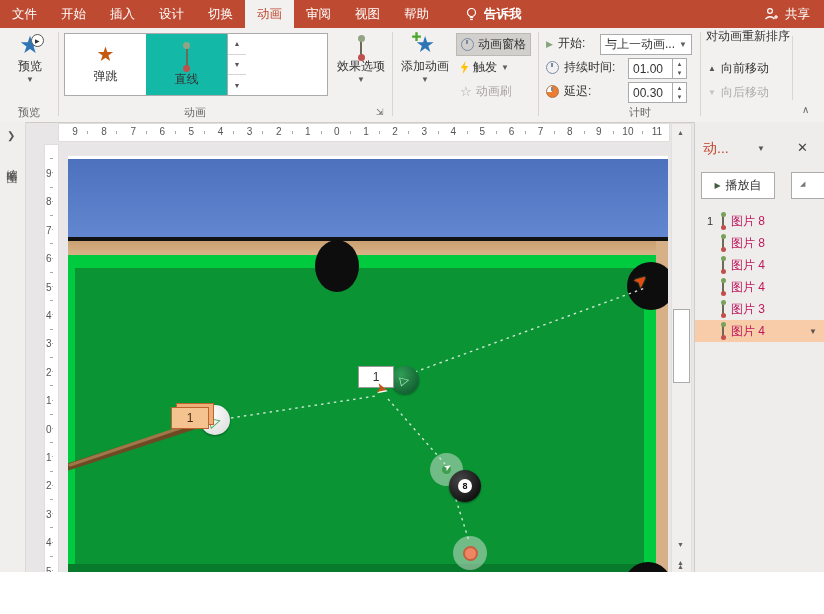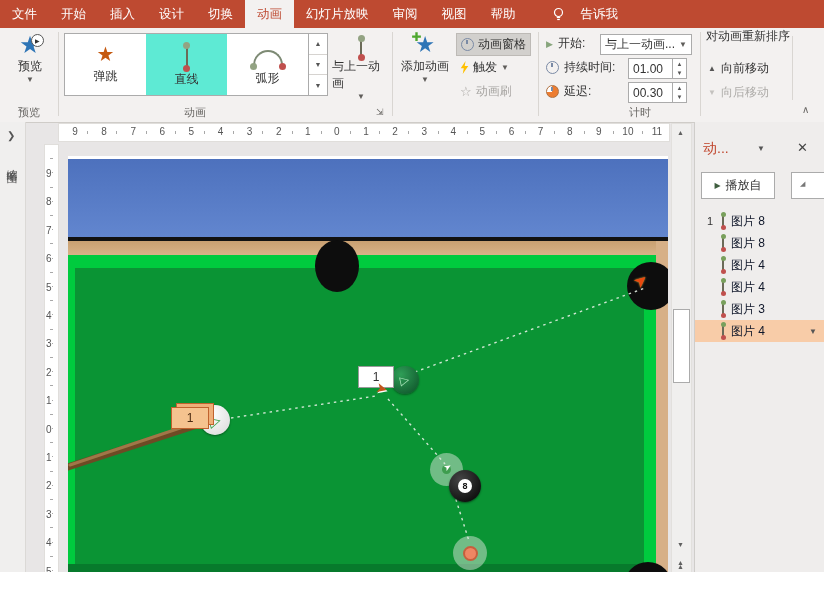--- a/index.html
+++ b/index.html
@@ -3,39 +3,39 @@
 <meta charset="utf-8">
 <style>
   html,body{margin:0;padding:0;}
   #root{position:relative;width:824px;height:572px;background:#E8E6E6;overflow:hidden;
         font-family:"Liberation Sans","DejaVu Sans",sans-serif;font-size:12px;color:#262626;padding-left:47px;}
   
   .tabbar{position:absolute;left:0;top:0;width:824px;height:28px;background:#BE4A31;
           display:flex;align-items:stretch;color:#fff;font-size:12.5px;}
   .tab{display:flex;align-items:center;padding:0 12px;cursor:default;white-space:nowrap;}
   .tab.active{background:#F3F1F0;color:#BE4A31;}
-  .tellme{display:flex;align-items:center;gap:16px;padding:0 10px;margin-left:14px;}
+  .tellme{display:flex;align-items:center;gap:6px;padding:0 10px;margin-left:14px;font-weight:bold;}
   .share{display:flex;align-items:center;gap:6px;padding:0 14px;margin-left:auto;}
   .wicon{display:inline-flex;}
   
   .ribbon{position:absolute;left:0;top:28px;width:824px;height:94px;background:#F3F1F0;
           border-bottom:1px solid #CFCCC8;}
   .ribbon .sep{position:absolute;top:4px;height:84px;width:1px;background:#D9D6D2;}
   .grouplabel{position:absolute;top:77px;font-size:11px;color:#6a6865;text-align:center;}
   .bigbtn{position:absolute;display:flex;flex-direction:column;align-items:center;gap:2px;}
   .bigbtn .lbl{font-size:12px;color:#333;}
   .ddarrow{font-size:8px;color:#5f5d5a;line-height:6px;}
   .star{font-size:24px;line-height:22px;}
   .star.blue{color:#2E75B6;}
   .star.orange{color:#C55A11;font-size:20px;line-height:20px;}
   .playbadge{position:absolute;right:-3px;bottom:9px;width:11px;height:11px;border-radius:50%;
              background:#fff;border:1px solid #555;font-size:6px;color:#333;display:flex;align-items:center;justify-content:center;}
   .gallery{position:absolute;left:64px;top:5px;width:262px;height:61px;background:#fff;border:1px solid #ABABAB;display:flex;}
   .gal-item{width:81px;display:flex;flex-direction:column;align-items:center;justify-content:center;gap:4px;font-size:12px;color:#333;}
-  .gal-item.selected{background:#5eead4;}
+  .gal-item.selected{background:#14b8a6;}
   .gal-scroll{width:18px;border-left:1px solid #ABABAB;display:flex;flex-direction:column;}
   .gal-scroll div{flex:1;border-bottom:1px solid #D6D3D0;display:flex;align-items:center;justify-content:center;font-size:7px;color:#555;}
   .gal-scroll div:last-child{border-bottom:none;}
   .mpline{width:2px;height:20px;background:#6b6b58;position:relative;}
   .mpline::before{content:"";position:absolute;left:-2.5px;top:-5px;width:7px;height:7px;border-radius:50%;background:#93A383;}
   .mpline::after{content:"";position:absolute;left:-2.5px;bottom:-5px;width:7px;height:7px;border-radius:50%;background:#C0504D;}
   .arc-icon{width:26px;height:14px;border:2px solid #7d8a74;border-bottom:none;border-radius:26px 26px 0 0;position:relative;margin-top:8px;}
   .arc-icon::before{content:"";position:absolute;left:-5px;bottom:-4px;width:7px;height:7px;border-radius:50%;background:#93A383;}
   .arc-icon::after{content:"";position:absolute;right:-5px;bottom:-4px;width:7px;height:7px;border-radius:50%;background:#C0504D;}
   .smallbtn{position:absolute;display:flex;align-items:center;gap:4px;font-size:12px;color:#333;padding:2px 4px;}
@@ -108,53 +108,63 @@
   .pane-dd{position:absolute;left:62px;top:22px;font-size:8px;color:#555;}
   .pane-close{position:absolute;left:102px;top:18px;font-size:13px;color:#444;}
   .playbtn{position:absolute;left:6px;top:50px;width:72px;height:25px;background:#fff;border:1px solid #ABABAB;
       display:flex;align-items:center;justify-content:center;gap:5px;font-size:12px;color:#333;}
   .playbtn .tri{font-size:8px;color:#3f5e3f;}
   .cutbtn{position:absolute;left:96px;top:50px;width:44px;height:25px;background:#fff;border:1px solid #ABABAB;}
   .cutbtn span{position:absolute;left:8px;top:7px;font-size:7px;color:#777;}
   .prow{position:absolute;left:0;width:130px;height:22px;display:flex;align-items:center;}
   .prow .num{width:18px;text-align:right;font-size:11px;color:#333;padding-right:2px;}
   .prow .icon{width:16px;display:flex;justify-content:center;}
-  .prow .lab{font-size:12px;color:#0f172a;}
+  .prow .lab{font-size:12px;color:#be185d;}
   .prow.selected{background:#F8CCA8;}
   .prow .rowdd{margin-left:auto;margin-right:8px;font-size:8px;color:#555;}
   .mpicon{width:2px;height:12px;background:#6b6b58;position:relative;}
   .mpicon::before{content:"";position:absolute;left:-1.5px;top:-3px;width:5px;height:5px;border-radius:50%;background:#79A05C;}
   .mpicon::after{content:"";position:absolute;left:-1.5px;bottom:-3px;width:5px;height:5px;border-radius:50%;background:#C0504D;}
 </style>
 </head>
 <body>
 
 <div id="root">
 
   <div class="tabbar">
     <div class="tab">文件</div>
     <div class="tab">开始</div>
     <div class="tab">插入</div>
     <div class="tab">设计</div>
     <div class="tab">切换</div>
     <div class="tab active">动画</div>
-    <div class="tab">幻灯片放映</div>
     <div class="tab">审阅</div>
     <div class="tab">视图</div>
     <div class="tab">帮助</div>
     <div class="tellme">
       <span class="wicon">
         <svg width="13" height="15" viewBox="0 0 13 15">
             <circle cx="6.5" cy="5.5" r="4" fill="none" stroke="#fff" stroke-width="1.2"></circle>
             <line x1="4.8" y1="10.5" x2="8.2" y2="10.5" stroke="#fff" stroke-width="1.2"></line>
             <line x1="5.2" y1="12.5" x2="7.8" y2="12.5" stroke="#fff" stroke-width="1.2"></line>
           </svg>
       </span>
       <span>告诉我</span>
     </div>
+    <div class="share">
+      <span class="wicon">
+        <svg width="15" height="14" viewBox="0 0 15 14">
+            <circle cx="6" cy="4" r="2.4" fill="none" stroke="#fff" stroke-width="1.2"></circle>
+            <path d="M1.5 12 Q6 7.5 10.5 12" fill="none" stroke="#fff" stroke-width="1.2"></path>
+            <line x1="12" y1="8" x2="12" y2="12" stroke="#fff" stroke-width="1.2"></line>
+            <line x1="10" y1="10" x2="14" y2="10" stroke="#fff" stroke-width="1.2"></line>
+          </svg>
+      </span>
+      <span>共享</span>
+    </div>
   </div>
 
   <div class="ribbon">
 
     <div class="bigbtn" style="left:8px;top:6px;width:44px;">
       <span style="position:relative;">
         <span class="star blue">★</span>
         <span class="playbadge">▶</span>
       </span>
       <span class="lbl">预览</span>
@@ -165,33 +175,29 @@
 
     <div class="gallery">
       <div class="gal-item">
         <span class="star orange">★</span>
         <span>弹跳</span>
       </div>
       <div class="gal-item selected">
         <span class="mpline" style="margin-top:6px;"></span>
         <span>直线</span>
       </div>
-      <div class="gal-item">
-        <span class="arc-icon"></span>
-        <span>弧形</span>
-      </div>
       <div class="gal-scroll">
         <div>▲</div>
         <div>▼</div>
         <div>▼</div>
       </div>
     </div>
     <div class="bigbtn" style="left:332px;top:8px;width:58px;">
       <span class="mpline" style="height:16px;margin-top:4px;"></span>
-      <span class="lbl">与上一动画</span>
+      <span class="lbl">效果选项</span>
       <span class="ddarrow">▼</span>
     </div>
     <div class="grouplabel" style="left:64px;width:262px;">动画</div>
     <div class="launcher" style="left:376px;top:79px;">⇲</div>
     <div class="sep" style="left:392px;"></div>
 
     <div class="bigbtn" style="left:398px;top:6px;width:54px;">
       <span style="position:relative;">
         <span class="star blue" style="font-size:22px;">★</span>
         <span class="plus">✚</span>

